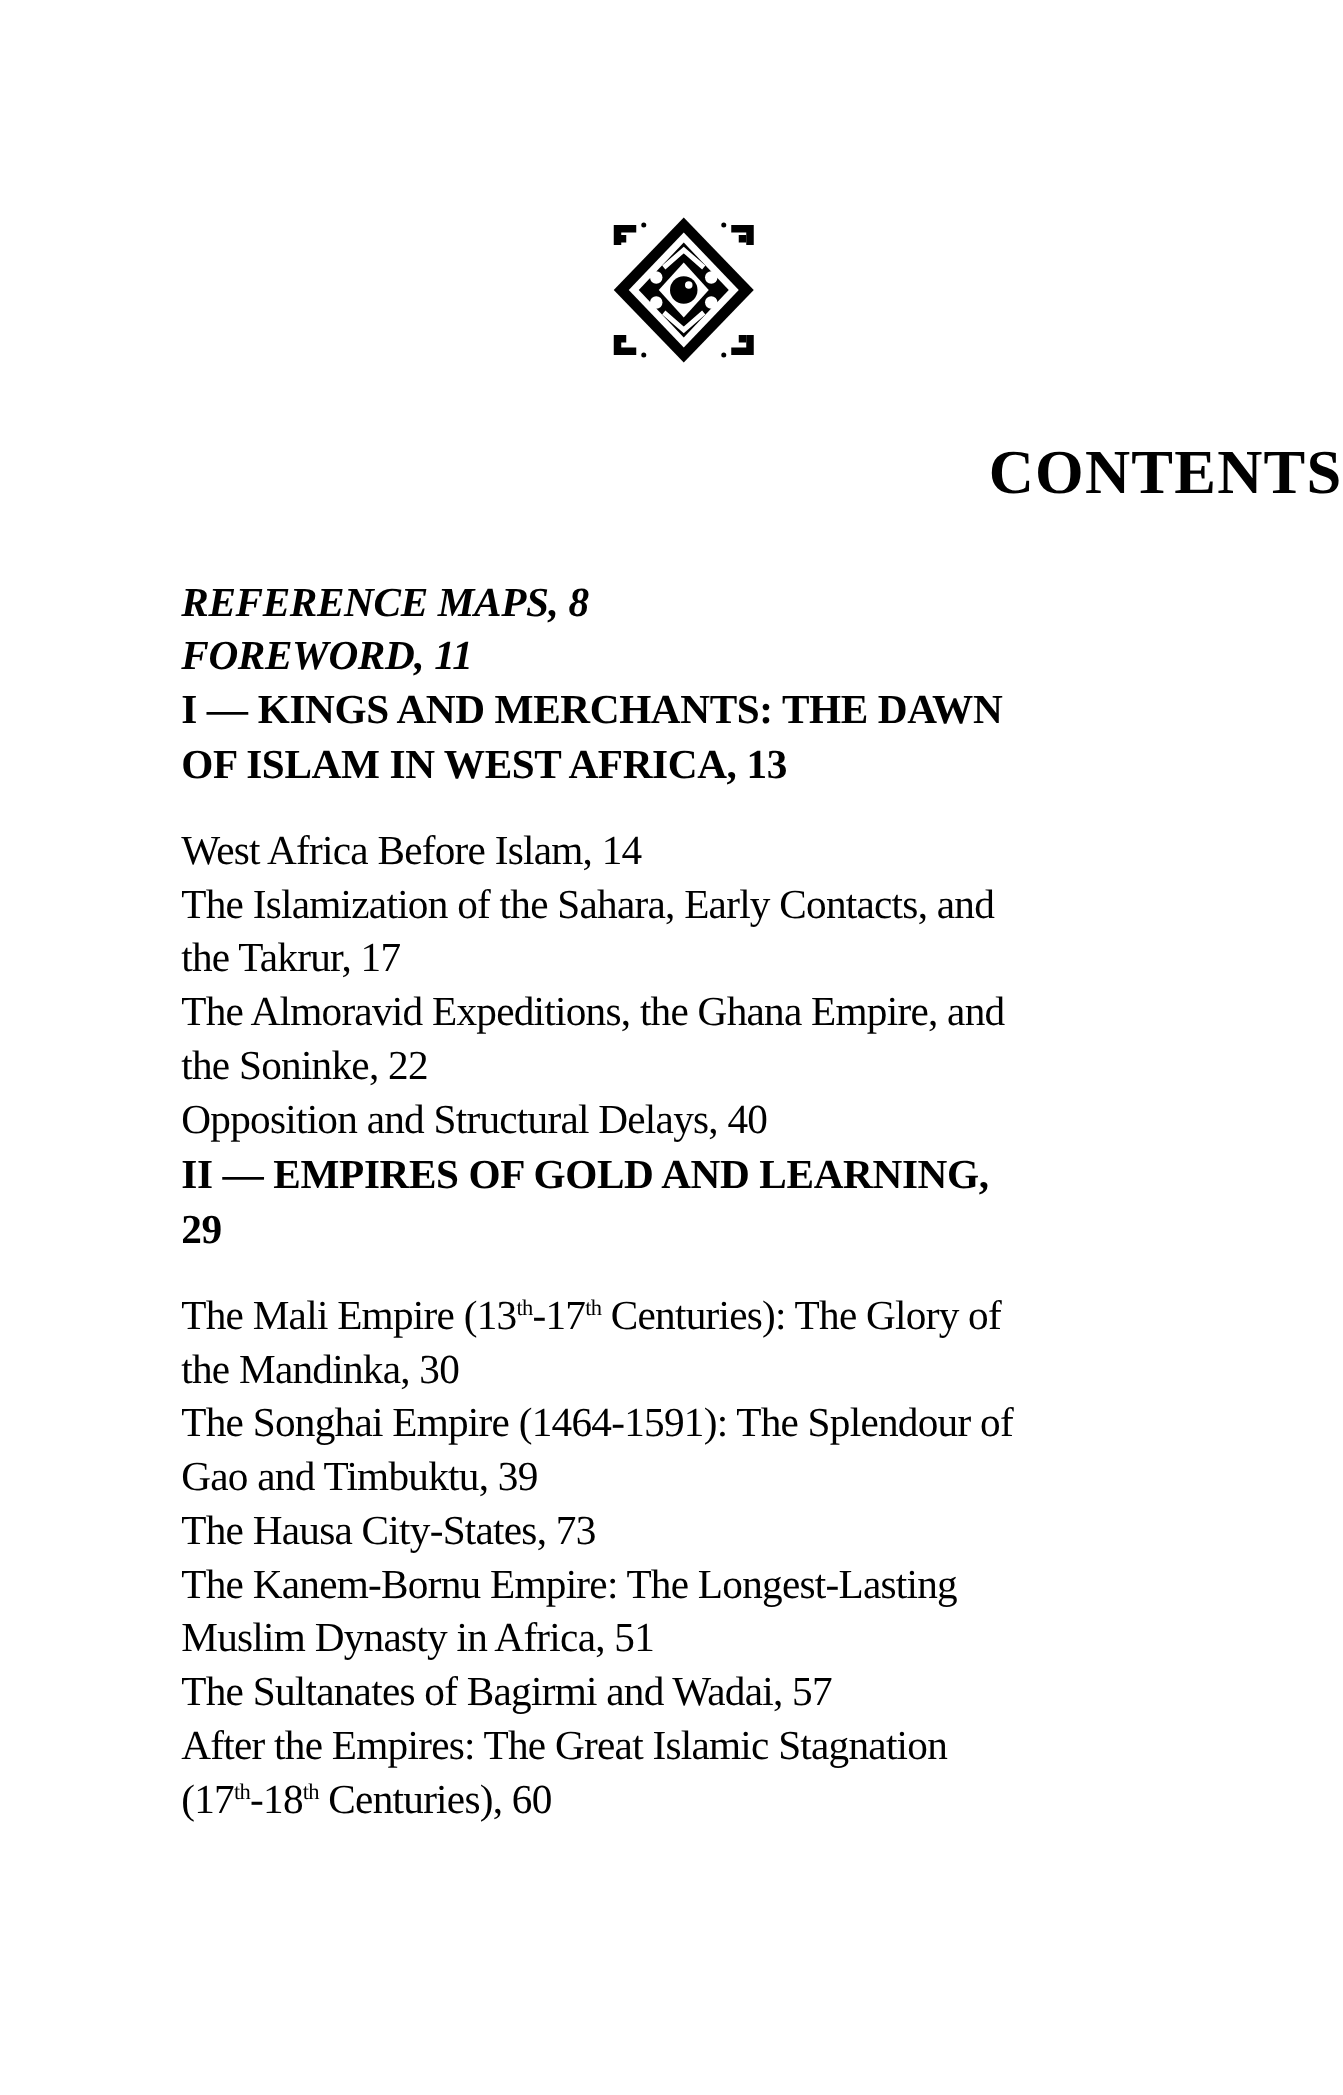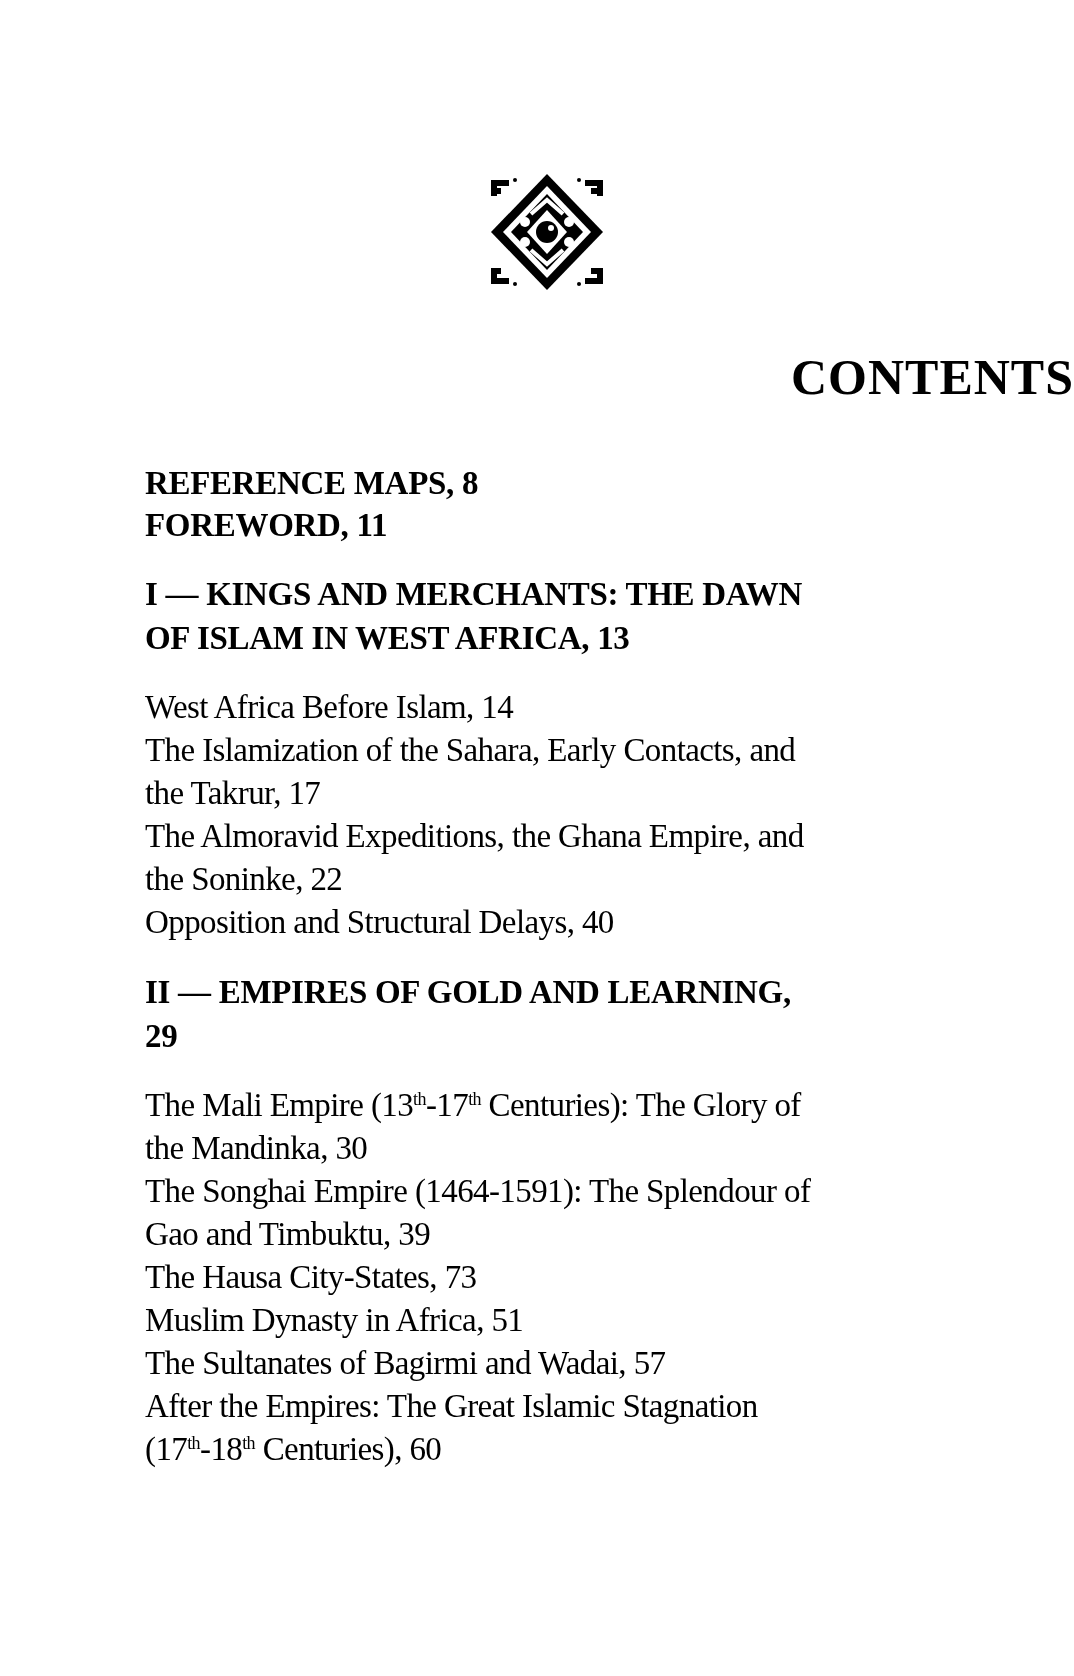--- a/index.html
+++ b/index.html
@@ -1,21 +1,21 @@
 <!DOCTYPE html>
 <html><head>
 <meta charset="utf-8">
 <style>
   html, body { margin:0; padding:0; background:#ffffff; }
   body { width:1074px; height:1676px; position:relative; overflow:hidden; color:#000; font-family:"Liberation Serif","DejaVu Serif",serif; }
   .emblem { position:absolute; left:487px; top:170px; width:120px; height:124px; }
   .title { position:absolute; left:0; width:1074px; top:342px; text-align:right; font-weight:bold; font-size:50px; letter-spacing:1px; line-height:70px; }
   .toc { position:absolute; left:145px; width:800px; top:462px; }
-  .bold-entry { font-weight:bold; font-size:33px; line-height:42px; letter-spacing:-0.3px; }
-  .chapter { font-weight:bold; font-size:33px; line-height:44px; margin-top:26px; letter-spacing:-0.3px; }
+  .bold-entry { font-weight:bold; font-size:33px; line-height:42px; letter-spacing:-0.3px;font-style:italic; }
+  .chapter { font-weight:bold; font-size:33px; line-height:44px; letter-spacing:-0.3px; }
   .subs { margin-top:26px; }
   .sub { font-size:33px; line-height:43px; letter-spacing:-0.6px; }
   sup { font-size:18px; line-height:0; vertical-align:11px; }
 </style>
 </head>
 <body>
 
 <div class="emblem">
   <svg width="120" height="124" viewBox="0 0 120 124">
 
@@ -79,20 +79,21 @@
     <div class="sub">
       <div><span>The Mali Empire (13</span><sup>th</sup><span>-17</span><sup>th</sup><span> Centuries): The Glory of</span></div>
       <div>the Mandinka, 30</div>
     </div>
     <div class="sub">
       <div>The Songhai Empire (1464-1591): The Splendour of</div>
       <div>Gao and Timbuktu, 39</div>
     </div>
     <div class="sub"><span>The Hausa City-States, 73</span></div>
     <div class="sub">
+      <div>The Kanem-Bornu Empire: The Longest-Lasting</div>
       <div>Muslim Dynasty in Africa, 51</div>
     </div>
     <div class="sub"><span>The Sultanates of Bagirmi and Wadai, 57</span></div>
     <div class="sub">
       <div>After the Empires: The Great Islamic Stagnation</div>
       <div><span>(17</span><sup>th</sup><span>-18</span><sup>th</sup><span> Centuries), 60</span></div>
     </div>
   </div>
 </div>
 

